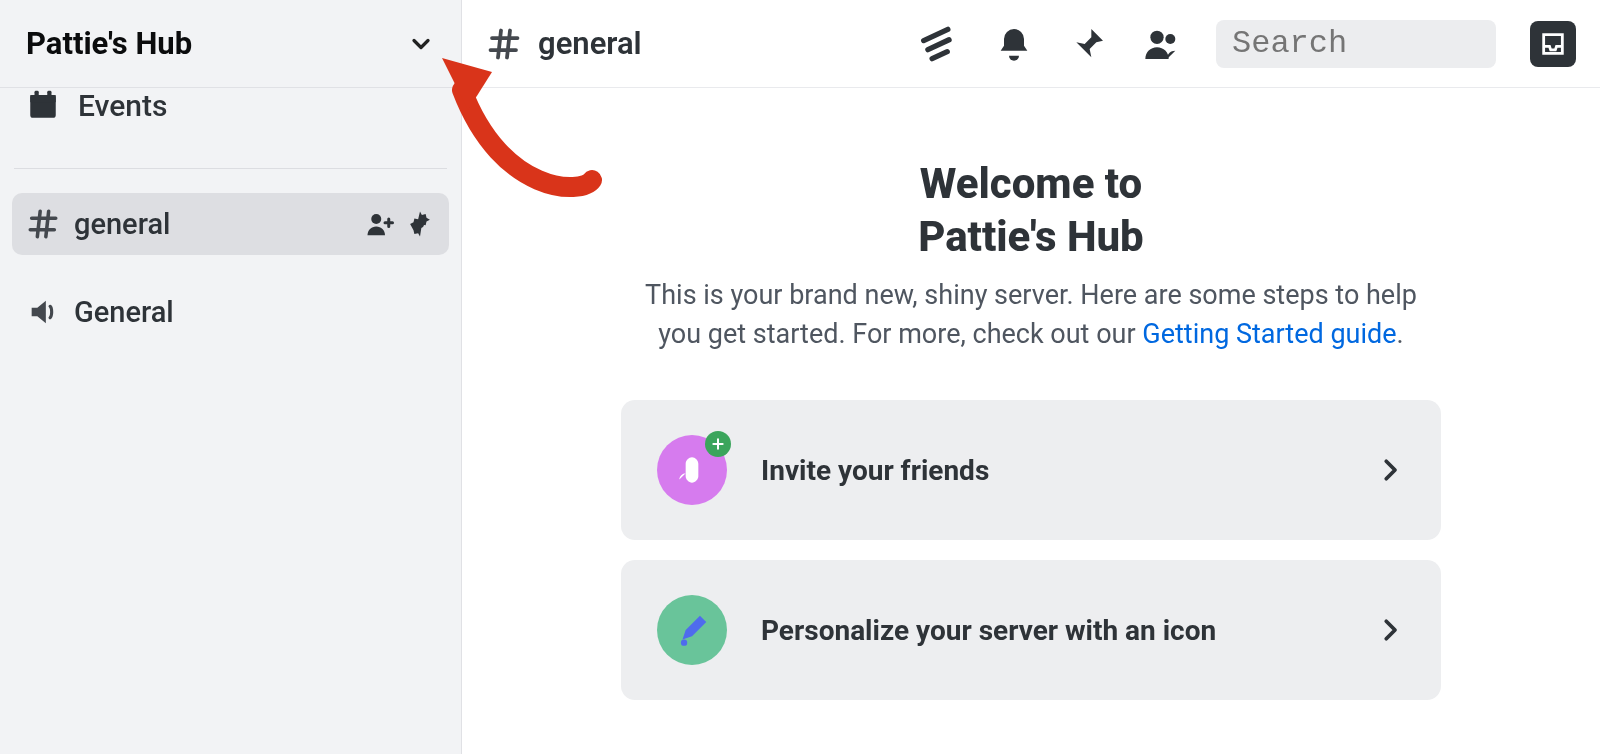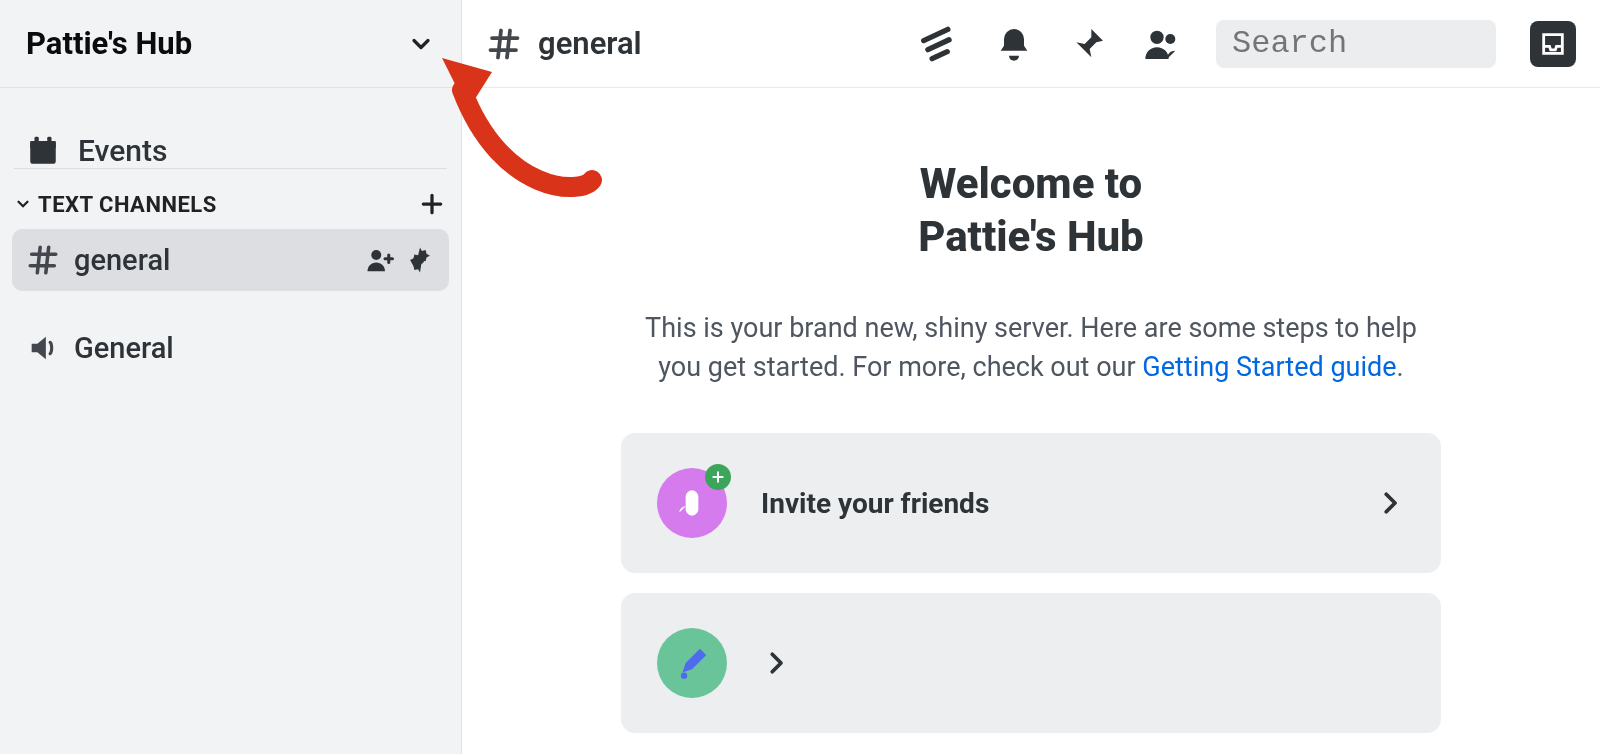--- a/index.html
+++ b/index.html
@@ -4,21 +4,21 @@
 <style>
   * { box-sizing: border-box; margin: 0; padding: 0; font-family: -apple-system, BlinkMacSystemFont, "Segoe UI", Roboto, Helvetica, Arial, sans-serif; }
   body { width: 1600px; height: 754px; display: flex; background: #fff; overflow: hidden; color: #2e3338; }
 
   
   .sidebar { width: 462px; flex: 0 0 462px; background: #f2f3f5; display: flex; flex-direction: column; border-right: 1px solid #e0e1e5; }
   .server-header { height: 88px; display: flex; align-items: center; justify-content: space-between; padding: 0 26px; cursor: pointer; border-bottom: 1px solid #e0e1e5; }
   .server-name { font-size: 31px; font-weight: 700; color: #0b0c0d; }
   .chev { width: 28px; height: 28px; fill: #222; }
 
-  .events-row { display: flex; align-items: flex-end; height: 80px; padding: 0 26px; gap: 18px; cursor: pointer; }
+  .events-row { display: flex; align-items: flex-start; height: 80px; padding: 0 26px; gap: 18px; cursor: pointer; }
   .events-row .label { font-size: 30px; font-weight: 500; color: #2e3338; }
   .events-icon { width: 34px; height: 34px; fill: #2e3338; }
 
   .divider { height: 1px; background: #dcdde1; margin: 0 14px; }
 
   .section { padding: 22px 10px 0 10px; }
   .section-header { display: flex; align-items: center; justify-content: space-between; padding: 0 6px 10px 4px; cursor: pointer; }
   .section-header-left { display:flex; align-items:center; gap:6px; }
   .section-title { font-size: 22px; font-weight: 700; letter-spacing: 0.5px; color: #222; text-transform: uppercase; }
   .small-chev { width: 18px; height: 18px; fill: #222; }
@@ -41,21 +41,21 @@
   .top-icon { width: 40px; height: 40px; fill: #2e3338; cursor: pointer; }
   .search-box { width: 280px; height: 48px; background: #ecedef; border-radius: 8px; display: flex; align-items: center; padding: 0 16px; gap: 10px; }
   .search-box input { flex:1; border:none; background:transparent; font-size: 32px; color:#0c4a6e; outline:none;font-family:Liberation Mono, monospace; }
   .search-box svg { width: 28px; height: 28px; fill:#4f5660; }
   .inbox-btn { width: 46px; height: 46px; background:#2e3338; border-radius:8px; display:flex; align-items:center; justify-content:center; cursor:pointer; }
   .inbox-btn svg { width:28px; height:28px; fill:#fff; }
 
   .content { flex:1; padding: 70px 40px 40px 40px; overflow:hidden; }
   .content-inner { max-width: 820px; margin: 0 auto; }
   .welcome-title { font-size: 42px; font-weight: 800; color:#2e3338; line-height:1.25; text-align:center; }
-  .welcome-sub { margin-top: 46px; font-size: 27px; color:#4f5660; text-align:center; line-height:1.45; }
+  .welcome-sub { margin-top: 13px; font-size: 27px; color:#4f5660; text-align:center; line-height:1.45; }
   .welcome-sub a { color:#0068e0; text-decoration:none; }
   .cards { margin-top: 46px; display:flex; flex-direction:column; gap:20px; }
   .card { background:#edeef0; border-radius:14px; height:140px; display:flex; align-items:center; padding:8px 36px; gap:34px; cursor:pointer; }
   .card-icon { width:70px; height:70px; border-radius:50%; display:flex; align-items:center; justify-content:center; position:relative; flex:0 0 auto; }
   .card-icon.pink { background:#d67bee; }
   .card-icon.teal { background:#69c49a; }
   .card-icon svg { width:38px; height:38px; fill:#fff; }
   .badge-plus { position:absolute; top:-4px; right:-4px; width:26px; height:26px; border-radius:50%; background:#3ba55c; display:flex; align-items:center; justify-content:center; }
   .badge-plus svg { width:16px; height:16px; fill:#fff; }
   .card-label { font-size:28px; font-weight:700; color:#2e3338; flex:1; }
@@ -84,31 +84,20 @@
         <rect x="3" y="5" width="18" height="5"></rect>
         <rect x="6" y="2" width="3" height="5" rx="1"></rect>
         <rect x="15" y="2" width="3" height="5" rx="1"></rect>
       </svg>
     <span class="label">Events</span>
   </div>
 
   <div class="divider"></div>
 
   <div class="section">
-    <div class="section-header">
-      <div class="section-header-left">
-        <svg class="small-chev" viewBox="0 0 24 24">
-            <path d="M6 9l6 6 6-6" stroke="#222" stroke-width="3" fill="none" stroke-linecap="round"></path>
-          </svg>
-        <span class="section-title">TEXT CHANNELS</span>
-      </div>
-      <svg class="plus" viewBox="0 0 24 24">
-          <path d="M12 4v16M4 12h16" stroke="#222" stroke-width="3" stroke-linecap="round"></path>
-        </svg>
-    </div>
     <div class="channel-item active">
       <svg class="channel-icon" viewBox="0 0 24 24">
           <path d="M10 3l-2 18M16 3l-2 18M4 8h17M3 16h17" stroke="#44484e" stroke-width="2.5" fill="none" stroke-linecap="round"></path>
         </svg>
       <span class="channel-name">general</span>
       <div class="channel-actions">
         <svg viewBox="0 0 24 24">
             <circle cx="9" cy="8" r="4"></circle>
             <path d="M2 21c0-4 3-7 7-7s7 3 7 7"></path>
             <path d="M19 8v6M16 11h6" stroke="#2e3338" stroke-width="2.4" stroke-linecap="round"></path>
@@ -209,20 +198,21 @@
             </svg>
         </div>
 
         <div class="card">
           <div class="card-icon teal">
             <svg viewBox="0 0 24 24">
                 <path d="M17 3l4 4-9 9-6 2 2-6z" fill="#4f6bed"></path>
                 <circle cx="7" cy="20" r="2" fill="#4f6bed"></circle>
               </svg>
           </div>
+          <span class="card-label">Personalize your server with an icon</span>
           <svg class="card-chevron" viewBox="0 0 24 24">
               <path d="M9 5l7 7-7 7" stroke="#2e3338" stroke-width="3" fill="none" stroke-linecap="round" stroke-linejoin="round"></path>
             </svg>
         </div>
       </div>
     </div>
   </div>
 </div>
 
 </body></html>

